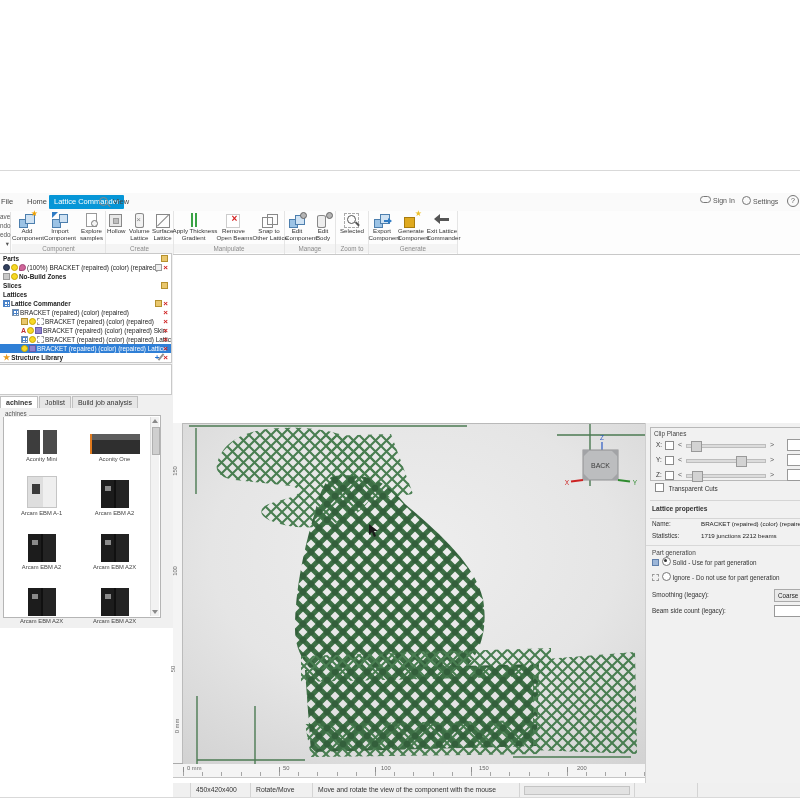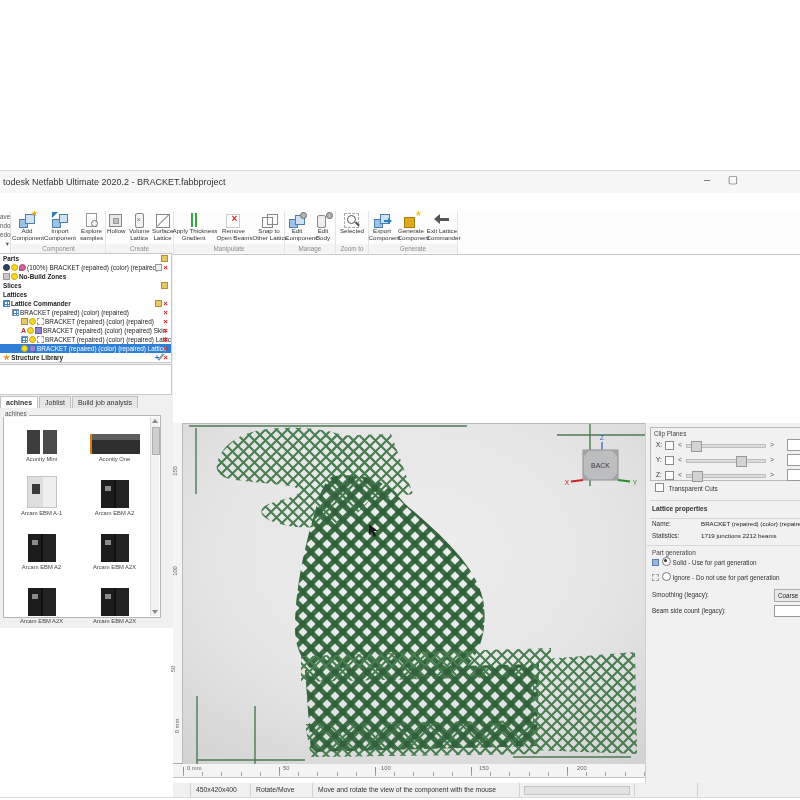--- a/index.html
+++ b/index.html
@@ -97,26 +97,33 @@
   #statusbar{position:absolute;left:173px;top:612px;width:640px;height:14px;background:#f0f0f0;display:flex;font-size:6.8px;color:#333;}
   .scell{border-right:1px solid #d4d4d4;height:14px;line-height:14px;padding-left:5px;white-space:nowrap;overflow:hidden;box-sizing:border-box;}
   #sprog{margin:3px 4px;height:7px;flex:0 0 104px;background:#e2e2e2;border:1px solid #c4c4c4;}
   #winbottom{position:absolute;left:0;top:626px;width:800px;height:1px;background:#d9d9d9;}
 </style>
 </head>
 <body>
 
 <div id="win">
 
-  <div id="titlebar">
-    <div id="title">todesk Netfabb Ultimate 2020.2 - BRACKET.fabbproject</div>
-    <div class="winctl" style="left:697px;">–</div>
-    <div class="winctl" style="left:723px;">▢</div>
+
+  <div id="tabrow">
+    <div class="rtab" style="left:-4px;">File</div>
+    <div class="rtab" style="left:22px;">Home</div>
+    <div class="rtab active" style="left:49px;">Lattice Commander</div>
+    <div id="searchicon">
+        <i></i>
+      </div>
+    <div class="rtab" style="left:108px;">View</div>
+    <div class="acct" style="left:700px;"><span class="cloud"></span><span>Sign In</span></div>
+    <div class="acct" style="left:742px;"><span class="oicn"></span><span>Settings</span></div>
+    <div id="helpbtn">?</div>
   </div>
-
 
   <div id="ribbon">
     <div id="qat">
         <div class="qlab">ave</div>
         <div class="qlab">ndo</div>
         <div class="qlab">edo</div>
         <div class="qlab">▾</div>
       </div>
   <div class="rgroup" style="left: 12px; width: 93px;">
         <div class="rbtns">

